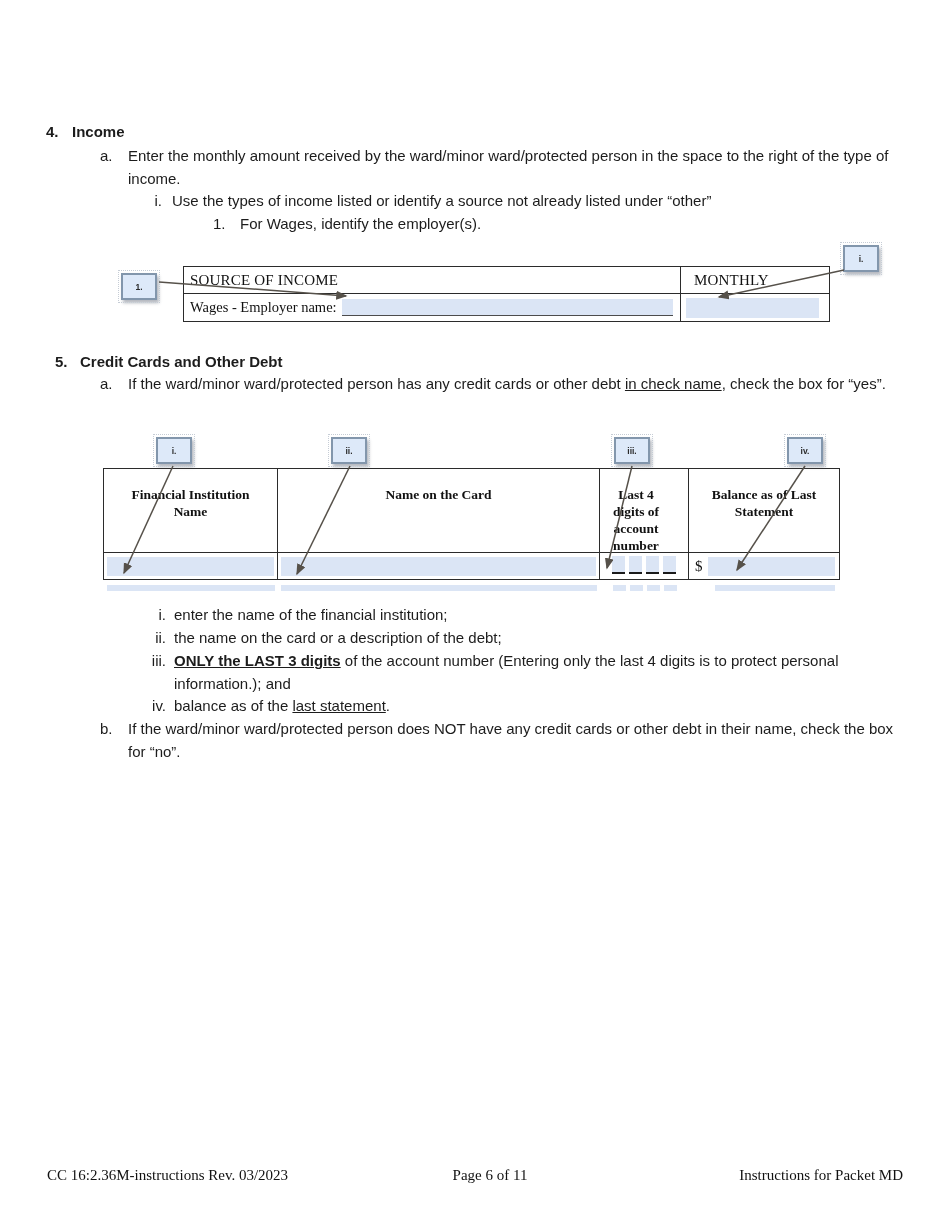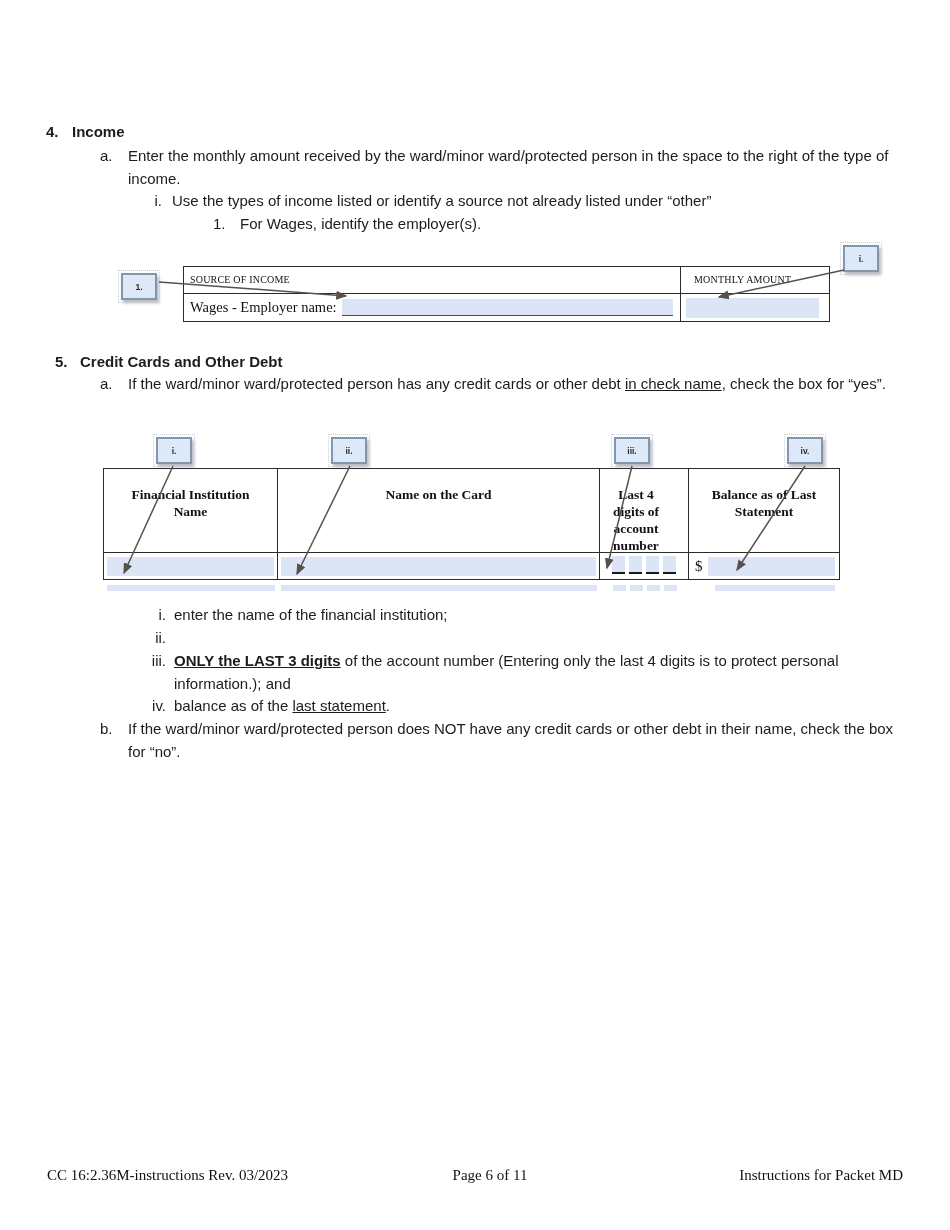--- a/index.html
+++ b/index.html
@@ -13,21 +13,21 @@
   .u{text-decoration:underline;}
   .bu{font-weight:bold;text-decoration:underline;}
   
   .formtable{border:1.4px solid #2b2b2b;font-family:"Liberation Serif",serif;color:#111;background:#fff;box-sizing:border-box;}
   .trow{display:flex;box-sizing:border-box;}
   .tcell{box-sizing:border-box;}
   .cr{border-right:1.3px solid #2b2b2b;}
   .bb{border-bottom:1.4px solid #2b2b2b;}
   .fld{background:#dbe5f5;}
   
-  .t1-head{height:26px;line-height:26px;font-size:10px;letter-spacing:.2px;padding-left:6px;}
+  .t1-head{height:26px;line-height:26px;font-size:15px;letter-spacing:.2px;padding-left:6px;}
   .t1-data{height:27px;display:flex;align-items:center;}
   .wages-label{font-size:14.5px;padding-left:6px;white-space:nowrap;}
   .wages-field{flex:1;height:16px;margin:0 7px 0 5px;border-bottom:1.5px solid #4c4c4c;}
   .amt-field{flex:1;height:20px;margin:0 10px 0 5px;}
   
   .t2-head{font-weight:bold;font-size:13.5px;text-align:center;line-height:17px;padding-top:17px;}
   .t2-data{height:26px;display:flex;align-items:center;}
   .big-field{flex:1;height:19px;margin:0 3px;}
   .digits{display:flex;align-items:flex-end;justify-content:center;gap:4px;width:100%;padding-bottom:3px;}
   .digit{width:13px;height:16px;background:#dbe5f5;border-bottom:2.2px solid #1a1a1a;}
@@ -160,20 +160,21 @@
         <span class="fld" style="flex:1;margin:2px 4px 0 26px;"></span>
       </div>
   </div>
 
   <div class="abs li" style="left:100px;top:603px;width:760px;">
     <span class="marker mr" style="width:66px;margin-right:8px;">i.</span>
     <span>enter the name of the financial institution;</span>
   </div>
   <div class="abs li" style="left:100px;top:626px;width:760px;">
     <span class="marker mr" style="width:66px;margin-right:8px;">ii.</span>
+    <span>the name on the card or a description of the debt;</span>
   </div>
   <div class="abs li" style="left:100px;top:649px;width:780px;">
     <span class="marker mr" style="width:66px;margin-right:8px;">iii.</span>
     <span style="width:692px;"><span class="bu">ONLY the LAST 3 digits</span><span> of the account number (Entering only the last 4 digits is to protect personal information.); and</span></span>
   </div>
   <div class="abs li" style="left:100px;top:694px;width:760px;">
     <span class="marker mr" style="width:66px;margin-right:8px;">iv.</span>
     <span><span>balance as of the </span><span class="u">last statement</span><span>.</span></span>
   </div>
 

